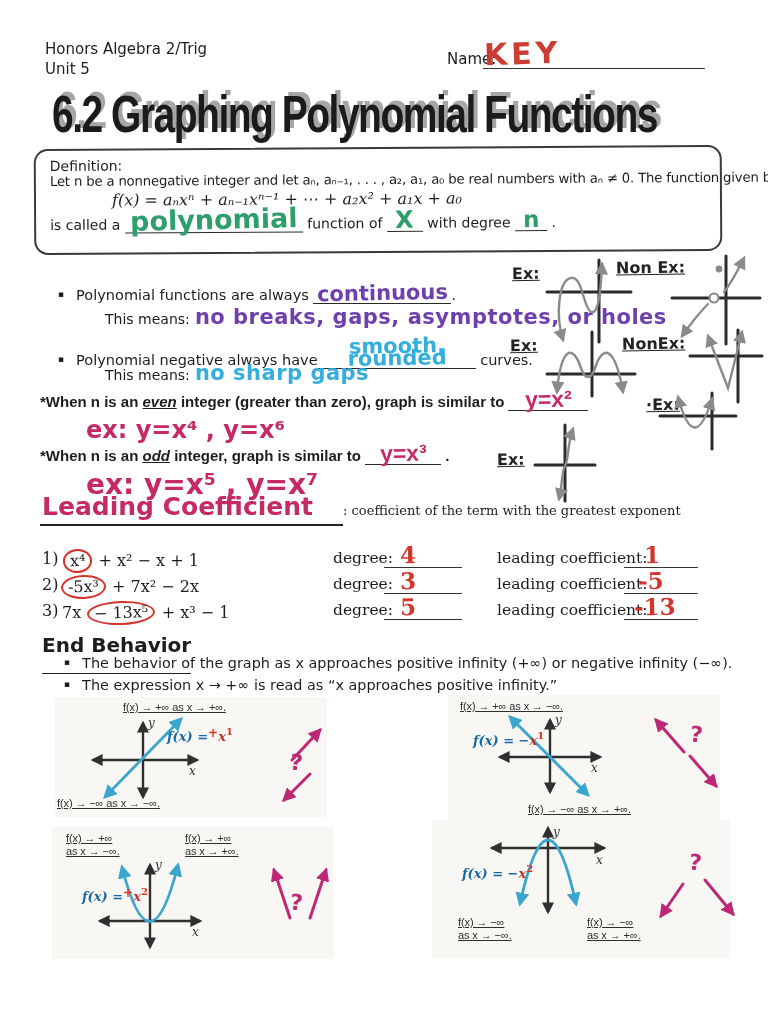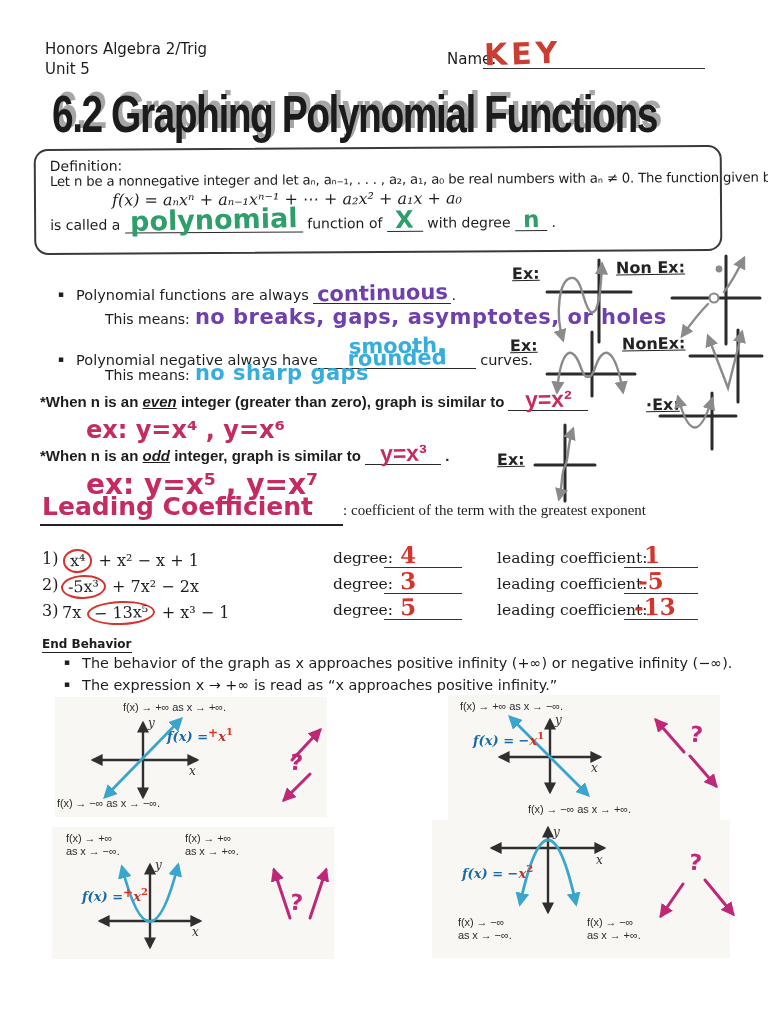--- a/index.html
+++ b/index.html
@@ -46,40 +46,40 @@
 
   
   .exlbl{font-family:"DejaVu Sans",sans-serif;font-weight:700;font-size:16px;color:#232323;
          text-decoration:underline;transform:rotate(-1deg);white-space:nowrap;}
 
   
   .starline{font-weight:700;font-size:15px;white-space:nowrap;font-family:"Liberation Sans",sans-serif;}
   .ital-u{font-style:italic;text-decoration:underline;}
   .pinkhw-line{font-size:23px;white-space:nowrap;}
   .lead-term{display:inline-block;border-bottom:2px solid #222;padding:0 30px 3px 2px;}
-  .lead-def{font-size:15px;font-family:Liberation Serif, serif;}
+  .lead-def{font-size:13px;}
 
   
   .instruction{font-size:15px;font-weight:700;}
   .prow{position:absolute;left:0;width:768px;height:26px;font-size:16px;}
   .pexpr{white-space:nowrap;}
   .circle{display:inline-block;border:2.2px solid #d5342c;border-radius:50%;padding:0 5px 1px 5px;
           margin:0 1px;transform:rotate(-2deg);}
   .plab{font-size:15.5px;}
   .pans{font-size:23px;transform:rotate(-1deg);}
   .pline{border-bottom:1.8px solid #333;height:19px;}
 
   
-  .ebhead{font-size:12px;font-weight:700;border-bottom:1.6px solid #222;padding-bottom:1px;}
+  .ebhead{font-size:20px;font-weight:700;border-bottom:1.6px solid #222;padding-bottom:16px;}
   .ebtext{font-size:14.4px;}
 
   
   .panel{position:absolute;background:#f8f7f4;}
   .plbl{position:absolute;font-size:11px;color:#2e2e2e;white-space:nowrap;letter-spacing:-0.1px;
-        font-family:"Liberation Sans",sans-serif;line-height:12.5px;}
+        font-family:"Liberation Sans",sans-serif;line-height:12.5px;text-decoration:underline;}
   .func{position:absolute;font-style:italic;font-weight:700;font-size:13px;color:#1668a8;
         font-family:"DejaVu Serif",serif;white-space:nowrap;}
   .fsign{color:#e03020;font-size:12px;position:relative;top:-4px;font-style:normal;}
   .fvar{color:#b5342c;}
   .fexp{color:#e03020;font-size:10px;position:relative;top:-6px;font-style:normal;}
 
   .qmark{position:absolute;font-size:22px;font-weight:700;color:#bf2777;transform:rotate(6deg);
          font-family:"DejaVu Sans",sans-serif;}
   svg{display:block;}
 </style>

